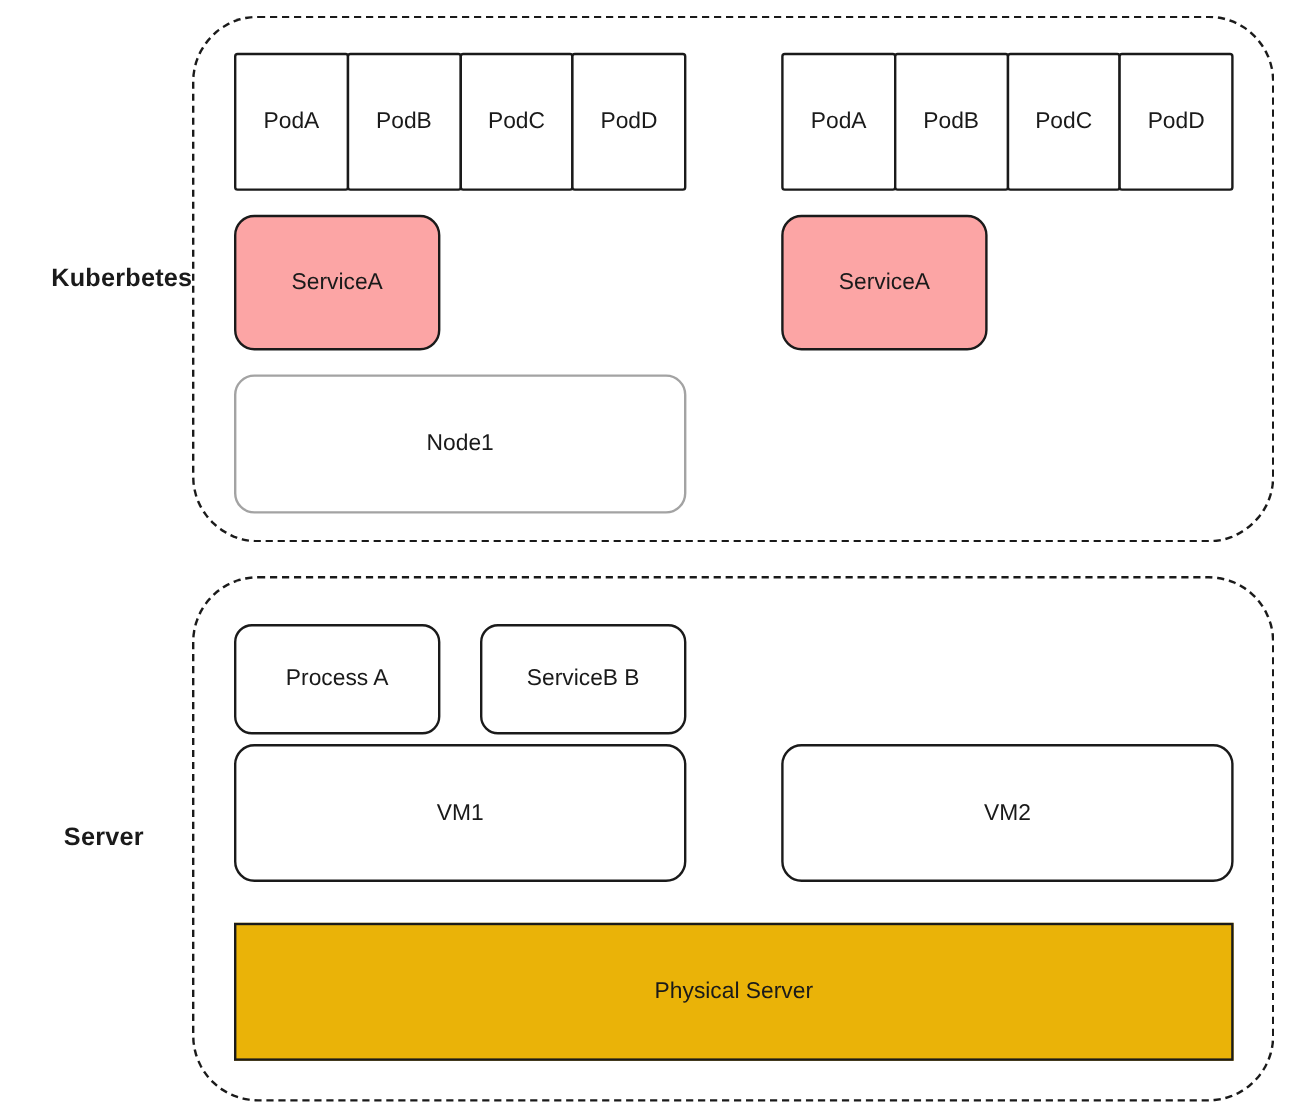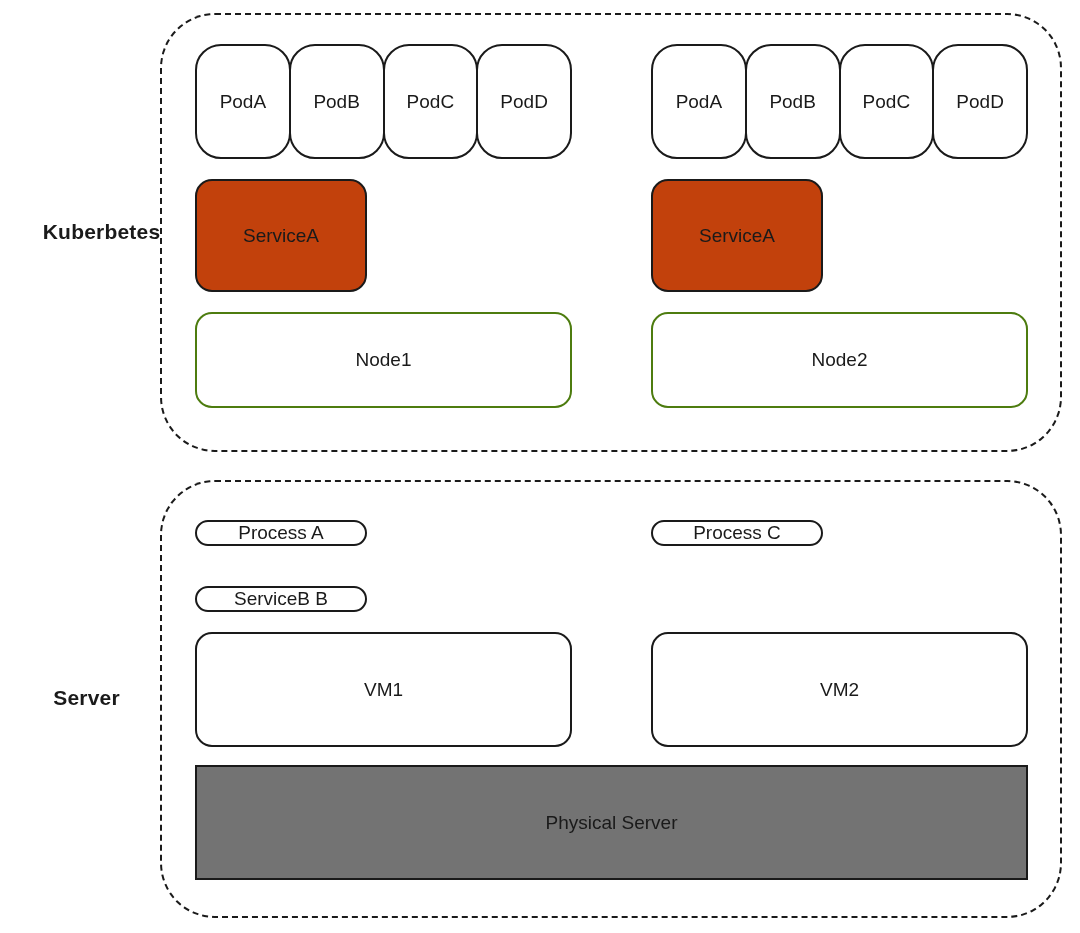--- a/index.html
+++ b/index.html
@@ -46,21 +46,21 @@
     flex-direction: column;
     width: 377px;
   }
   .pods-row {
     display: flex;
     height: 115px;
   }
   .pod {
     flex: 1;
     border: 2px solid #1a1a1a;
-    border-radius: 26px;
+    border-radius: 3px;
     display: flex;
     align-items: center;
     justify-content: center;
     font-size: 19px;
     background: #ffffff;
     box-sizing: border-box;
   }
   .pod + .pod { margin-left: -2px; }
 
   .services-row {
@@ -70,75 +70,74 @@
     height: 113px;
   }
   .service {
     width: 172px;
     border: 2px solid #1a1a1a;
     border-radius: 17px;
     display: flex;
     align-items: center;
     justify-content: center;
     font-size: 19px;
-    background: #c2410c;
+    background: #fca5a5;
     box-sizing: border-box;
   }
   .node {
     margin-top: 20px;
-    height: 96px;
-    border: 2px solid #4d7c0f;
+    height: 116px;
+    border: 2px solid #a3a3a3;
     border-radius: 17px;
     display: flex;
     align-items: center;
     justify-content: center;
     font-size: 19px;
     background: #ffffff;
     box-sizing: border-box;
   }
 
   .processes-row {
     display: flex;
     justify-content: space-between;
     height: 92px;
-    flex-direction: column;
   }
   .process {
     width: 172px;
     border: 2px solid #1a1a1a;
     border-radius: 15px;
     display: flex;
     align-items: center;
     justify-content: center;
     font-size: 19px;
     background: #ffffff;
     box-sizing: border-box;
   }
   .vm {
-    margin-top: 20px;
+    margin-top: 8px;
     height: 115px;
     border: 2px solid #1a1a1a;
     border-radius: 17px;
     display: flex;
     align-items: center;
     justify-content: center;
     font-size: 19px;
     background: #ffffff;
     box-sizing: border-box;
   }
   .physical-server {
-    margin-top: 18px;
+    margin-top: 34px;
     height: 115px;
     border: 2px solid #1a1a1a;
     border-radius: 0;
     display: flex;
     align-items: center;
     justify-content: center;
     font-size: 19px;
-    background: #737373;
+    background: #eab308;
     box-sizing: border-box;
   }
 </style>
 </head>
 <body>
 
 <div class="canvas">
 
   <div class="section-label label-k8s">Kuberbetes</div>
 
@@ -163,40 +162,38 @@
       <div class="group">
         <div class="pods-row">
           <div class="pod">PodA</div>
           <div class="pod">PodB</div>
           <div class="pod">PodC</div>
           <div class="pod">PodD</div>
         </div>
         <div class="services-row">
           <div class="service">ServiceA</div>
         </div>
-        <div class="node">Node2</div>
       </div>
 
     </div>
   </div>
 
   <div class="dashed-box server-box">
     <div class="groups-row">
 
       <div class="group">
         <div class="processes-row">
           <div class="process">Process A</div>
           <div class="process">ServiceB B</div>
         </div>
         <div class="vm">VM1</div>
       </div>
 
       <div class="group">
         <div class="processes-row">
-          <div class="process">Process C</div>
         </div>
         <div class="vm">VM2</div>
       </div>
 
     </div>
 
     <div class="physical-server">Physical Server</div>
   </div>
 
 </div>

